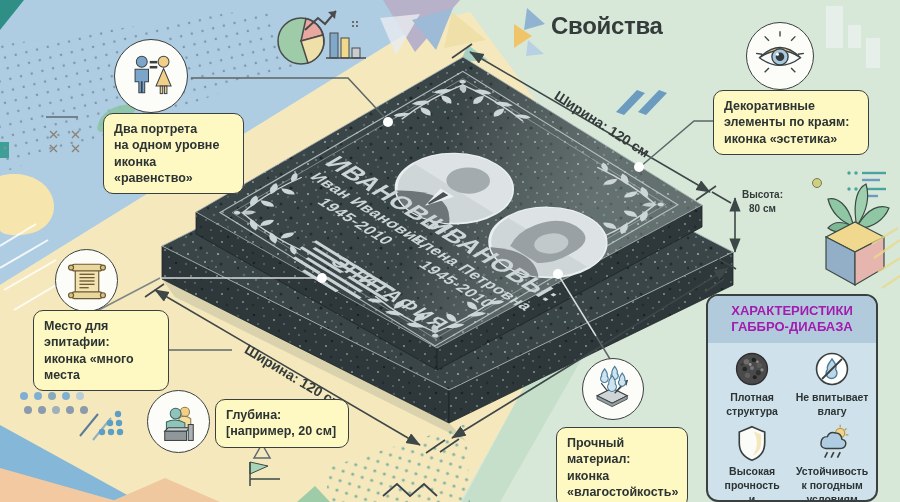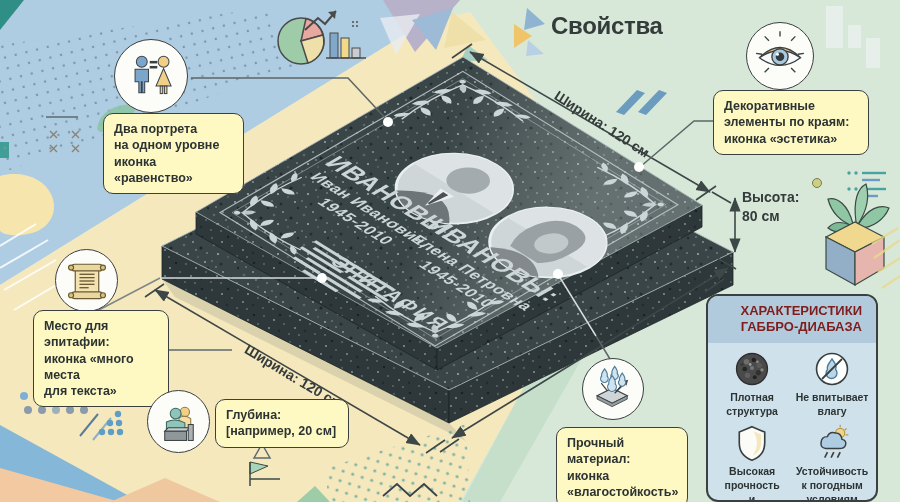--- a/index.html
+++ b/index.html
@@ -5,30 +5,30 @@
   html,body{margin:0;padding:0;background:#e8ece8;}
   #stage{position:relative;width:900px;height:502px;overflow:hidden;
          font-family:"Liberation Sans",sans-serif;background:#d7e8d9;}
   #scene{position:absolute;left:0;top:0;}
   .abs{position:absolute;}
   #page-title{left:551px;top:12px;font-size:24px;font-weight:bold;color:#343b3b;
               line-height:1.2;letter-spacing:-0.3px;}
   .dimlabel{font-size:14px;font-weight:bold;color:#343b3b;white-space:nowrap;}
   #dim-top{left:556px;top:86px;transform:rotate(33deg);transform-origin:0 50%;}
   #dim-bottom{left:246px;top:340px;transform:rotate(31deg);transform-origin:0 50%;}
-  #dim-height{left:742px;top:188px;font-size:14px;font-weight:bold;color:#343b3b;line-height:1.35;}
+  #dim-height{left:742px;top:188px;font-size:10px;font-weight:bold;color:#343b3b;line-height:1.35;text-align:center;}
   .bubble{background:#fef9c3;border:1.6px solid #3a4040;border-radius:10px;
           padding:7px 10px;font-size:12.5px;font-weight:bold;color:#2c3333;
           line-height:1.3;box-sizing:border-box;}
   .circ{background:#fcfcf8;border:1.6px solid #3a4040;border-radius:50%;
         display:flex;align-items:center;justify-content:center;box-sizing:border-box;}
   #panel{left:706px;top:294px;width:172px;height:208px;background:#cfe1eb;
          border:2px solid #3a4040;border-radius:12px;overflow:hidden;box-sizing:border-box;}
-  #panel .head{background:#b2cbdc;text-align:right;font-size:13px;font-weight:bold;
-               color:#7f1d1d;line-height:1.25;padding:7px 14px;}
+  #panel .head{background:#b2cbdc;text-align:center;font-size:13px;font-weight:bold;
+               color:#a21caf;line-height:1.25;padding:7px 0;}
   #panel .grid{display:grid;grid-template-columns:1fr 1fr;padding:4px 4px 2px;}
   #panel .cell{display:flex;flex-direction:column;align-items:center;padding:2px 1px 4px;}
   #panel .cell .lbl{font-size:10.5px;font-weight:bold;color:#2c3333;line-height:1.15;
                     text-align:center;margin-top:2px;}
 </style>
 </head>
 <body>
 
 <div id="stage">
 
@@ -364,21 +364,20 @@
         <line x1="22" y1="31" x2="40" y2="31"></line>
             <line x1="22" y1="35" x2="40" y2="35"></line>
         <line x1="22" y1="39" x2="33" y2="39"></line>
       </g>
     </g>
   </svg>
 </div>
 <div class="abs bubble" style="left:33px;top:310px;width:136px;">
   <div>Место для эпитафии:</div>
   <div>иконка «много места</div>
-  <div>для текста»</div>
 </div>
 
 <div class="abs circ" style="left:147px;top:390px;width:63px;height:63px;">
   <svg width="52" height="52" viewBox="0 0 62 62">
     <circle cx="38" cy="19" r="5.5" fill="#f2cf86" stroke="#8a7340" stroke-width="1.2"></circle>
     <path d="M31,26 Q38,22 45,27 L45,38 H31 Z" fill="#f6dda0" stroke="#8a7340" stroke-width="1.2"></path>
     <circle cx="27" cy="21" r="6.5" fill="#8fc4ba" stroke="#39605c" stroke-width="1.2"></circle>
     <path d="M16,31 Q27,26 38,32 L38,44 H16 Z" fill="#8fc4ba" stroke="#39605c" stroke-width="1.2"></path>
     <polygon points="14,42 40,42 44,38 18,38" fill="#c6cdd0" stroke="#3a4040" stroke-width="1.2"></polygon>
     <rect x="14" y="42" width="26" height="11" fill="#8f979b" stroke="#3a4040" stroke-width="1.2"></rect>

